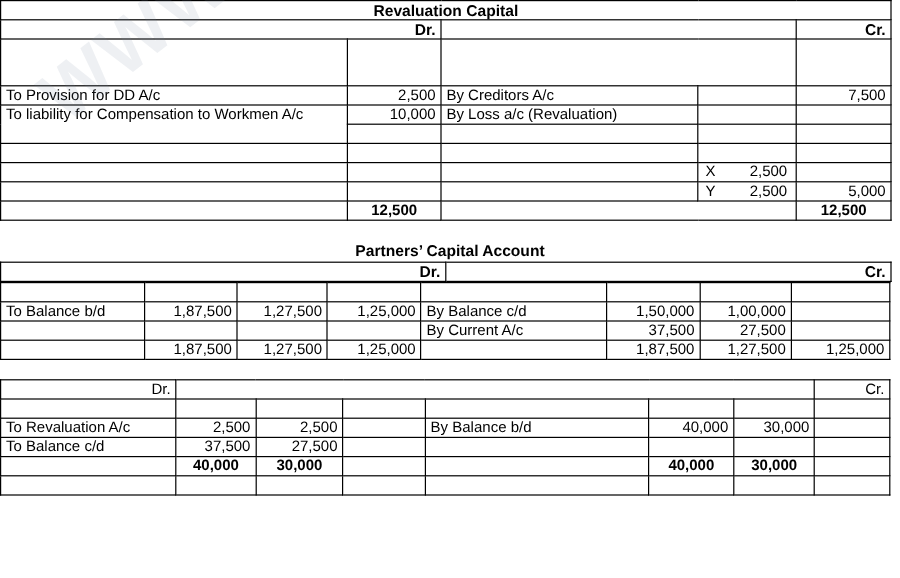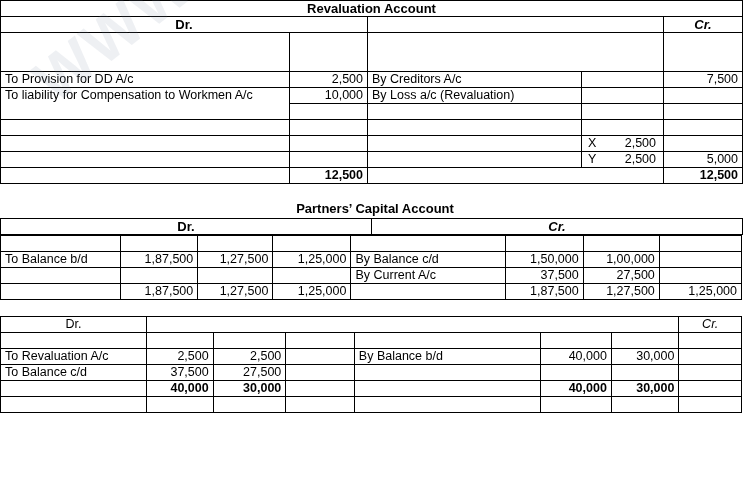--- a/index.html
+++ b/index.html
@@ -62,43 +62,43 @@
   .title-cell {
     text-align: center;
     font-weight: bold;
     font-size: 13px;
     padding: 2px 0 3px 0;
   }
   .title-cell.plain {
     font-weight: normal;
     font-size: 12.5px;
   }
-  .drcr-left { text-align: center; font-weight: bold; font-size: 13px; padding: 1px 4px 2px 6px; }
-  .drcr-right { text-align: center; font-weight: bold; font-size: 13px; padding: 1px 6px 2px 4px; font-style: italic; }
+  .drcr-left { text-align: right; font-weight: bold; font-size: 13px; padding: 1px 4px 2px 6px; }
+  .drcr-right { text-align: right; font-weight: bold; font-size: 13px; padding: 1px 6px 2px 4px; }
   .drcr-left.thin, .drcr-right.thin { font-weight: normal; font-size: 12.5px; }
 
   .hdr {
     background: #4a7ebb;
     color: #ffffff;
     font-weight: bold;
     text-align: center;
     vertical-align: middle;
     padding: 3px 2px;
   }
   .hdr-dark {
     background: #1f3864;
     color: #ffffff;
     font-weight: bold;
     text-align: center;
     vertical-align: middle;
     padding: 2px 2px;
   }
   .num { text-align: right; padding-right: 7px; white-space: nowrap; }
   .txt { text-align: left; padding-left: 6px; white-space: nowrap; }
-  .bold { font-weight: bold; }
+  .bold { font-weight: bold; text-align: center; }
   .tall { height: 17px; line-height: 17px; }
 
   .sub-line { display: flex; justify-content: flex-end; gap: 14px; padding-right: 3px; }
   .sub-key { width: 12px; text-align: left; }
   .sub-val { width: 42px; text-align: right; }
 
   .spacer { height: 14px; }
   .title-above {
     text-align: center;
     font-weight: bold;
@@ -118,21 +118,21 @@
     <colgroup>
       <col style="width:289px">
       <col style="width:78px">
       <col style="width:82px">
       <col style="width:132px">
       <col style="width:82px">
       <col style="width:79px">
     </colgroup>
     <tbody>
         <tr>
-      <td colspan="6" class="title-cell">Revaluation Account</td>
+      <td colspan="6" class="title-cell">Revaluation Capital</td>
     </tr>
     <tr>
       <td colspan="2" class="drcr-left">Dr.</td>
       <td colspan="3">&nbsp;</td>
       <td class="drcr-right">Cr.</td>
     </tr>
     <tr>
       <td class="hdr" style="height:38px">Particular</td>
       <td class="hdr">
         <div>Amount</div>

